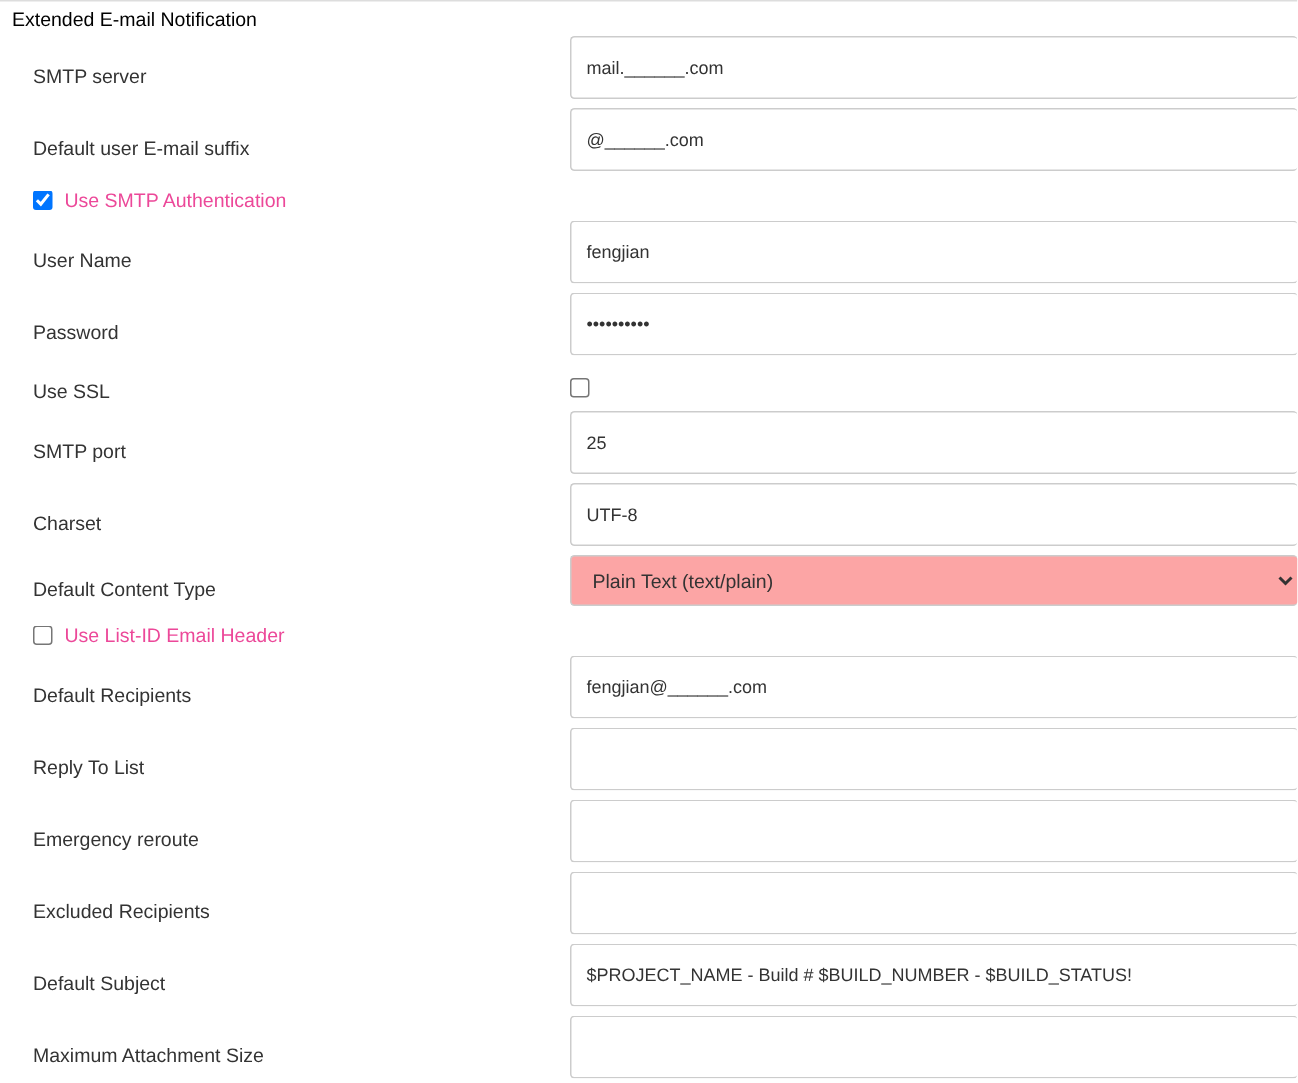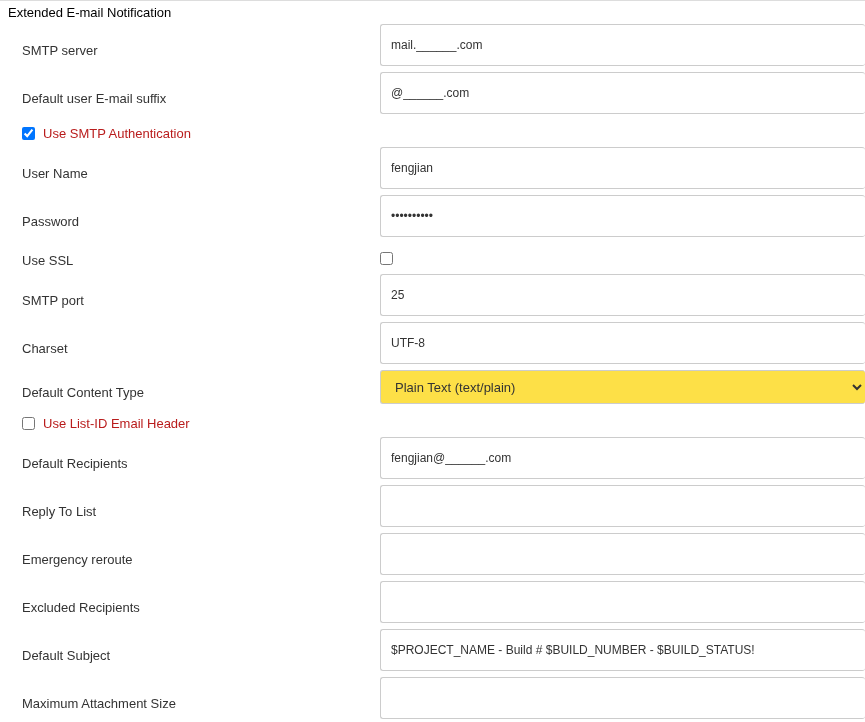--- a/index.html
+++ b/index.html
@@ -52,38 +52,38 @@
       color: #333;
       border-right: none;
     }
     .form-select {
       width: 100%;
       height: 34px;
       padding: 8px 10px;
       font-size: 13px;
       border: 1px solid #ccc;
       border-radius: 3px;
-      background: #fde047;
+      background: #fca5a5;
       color: #333;
       border-right: none;
     }
     .checkbox-row {
       padding-left: 22px;
       padding-top: 6px;
       padding-bottom: 6px;
       display: flex;
       align-items: center;
       gap: 8px;
     }
     .checkbox-row input[type="checkbox"] {
       margin: 0;
     }
     .checkbox-label {
       font-size: 13px;
-      color: #b91c1c;
+      color: #ec4899;
     }
     .checkbox-standalone {
       display: flex;
       align-items: center;
       height: 20px;
       padding-top: 6px;
     }
     .checkbox-standalone input {
       margin-left: 0;
     }

